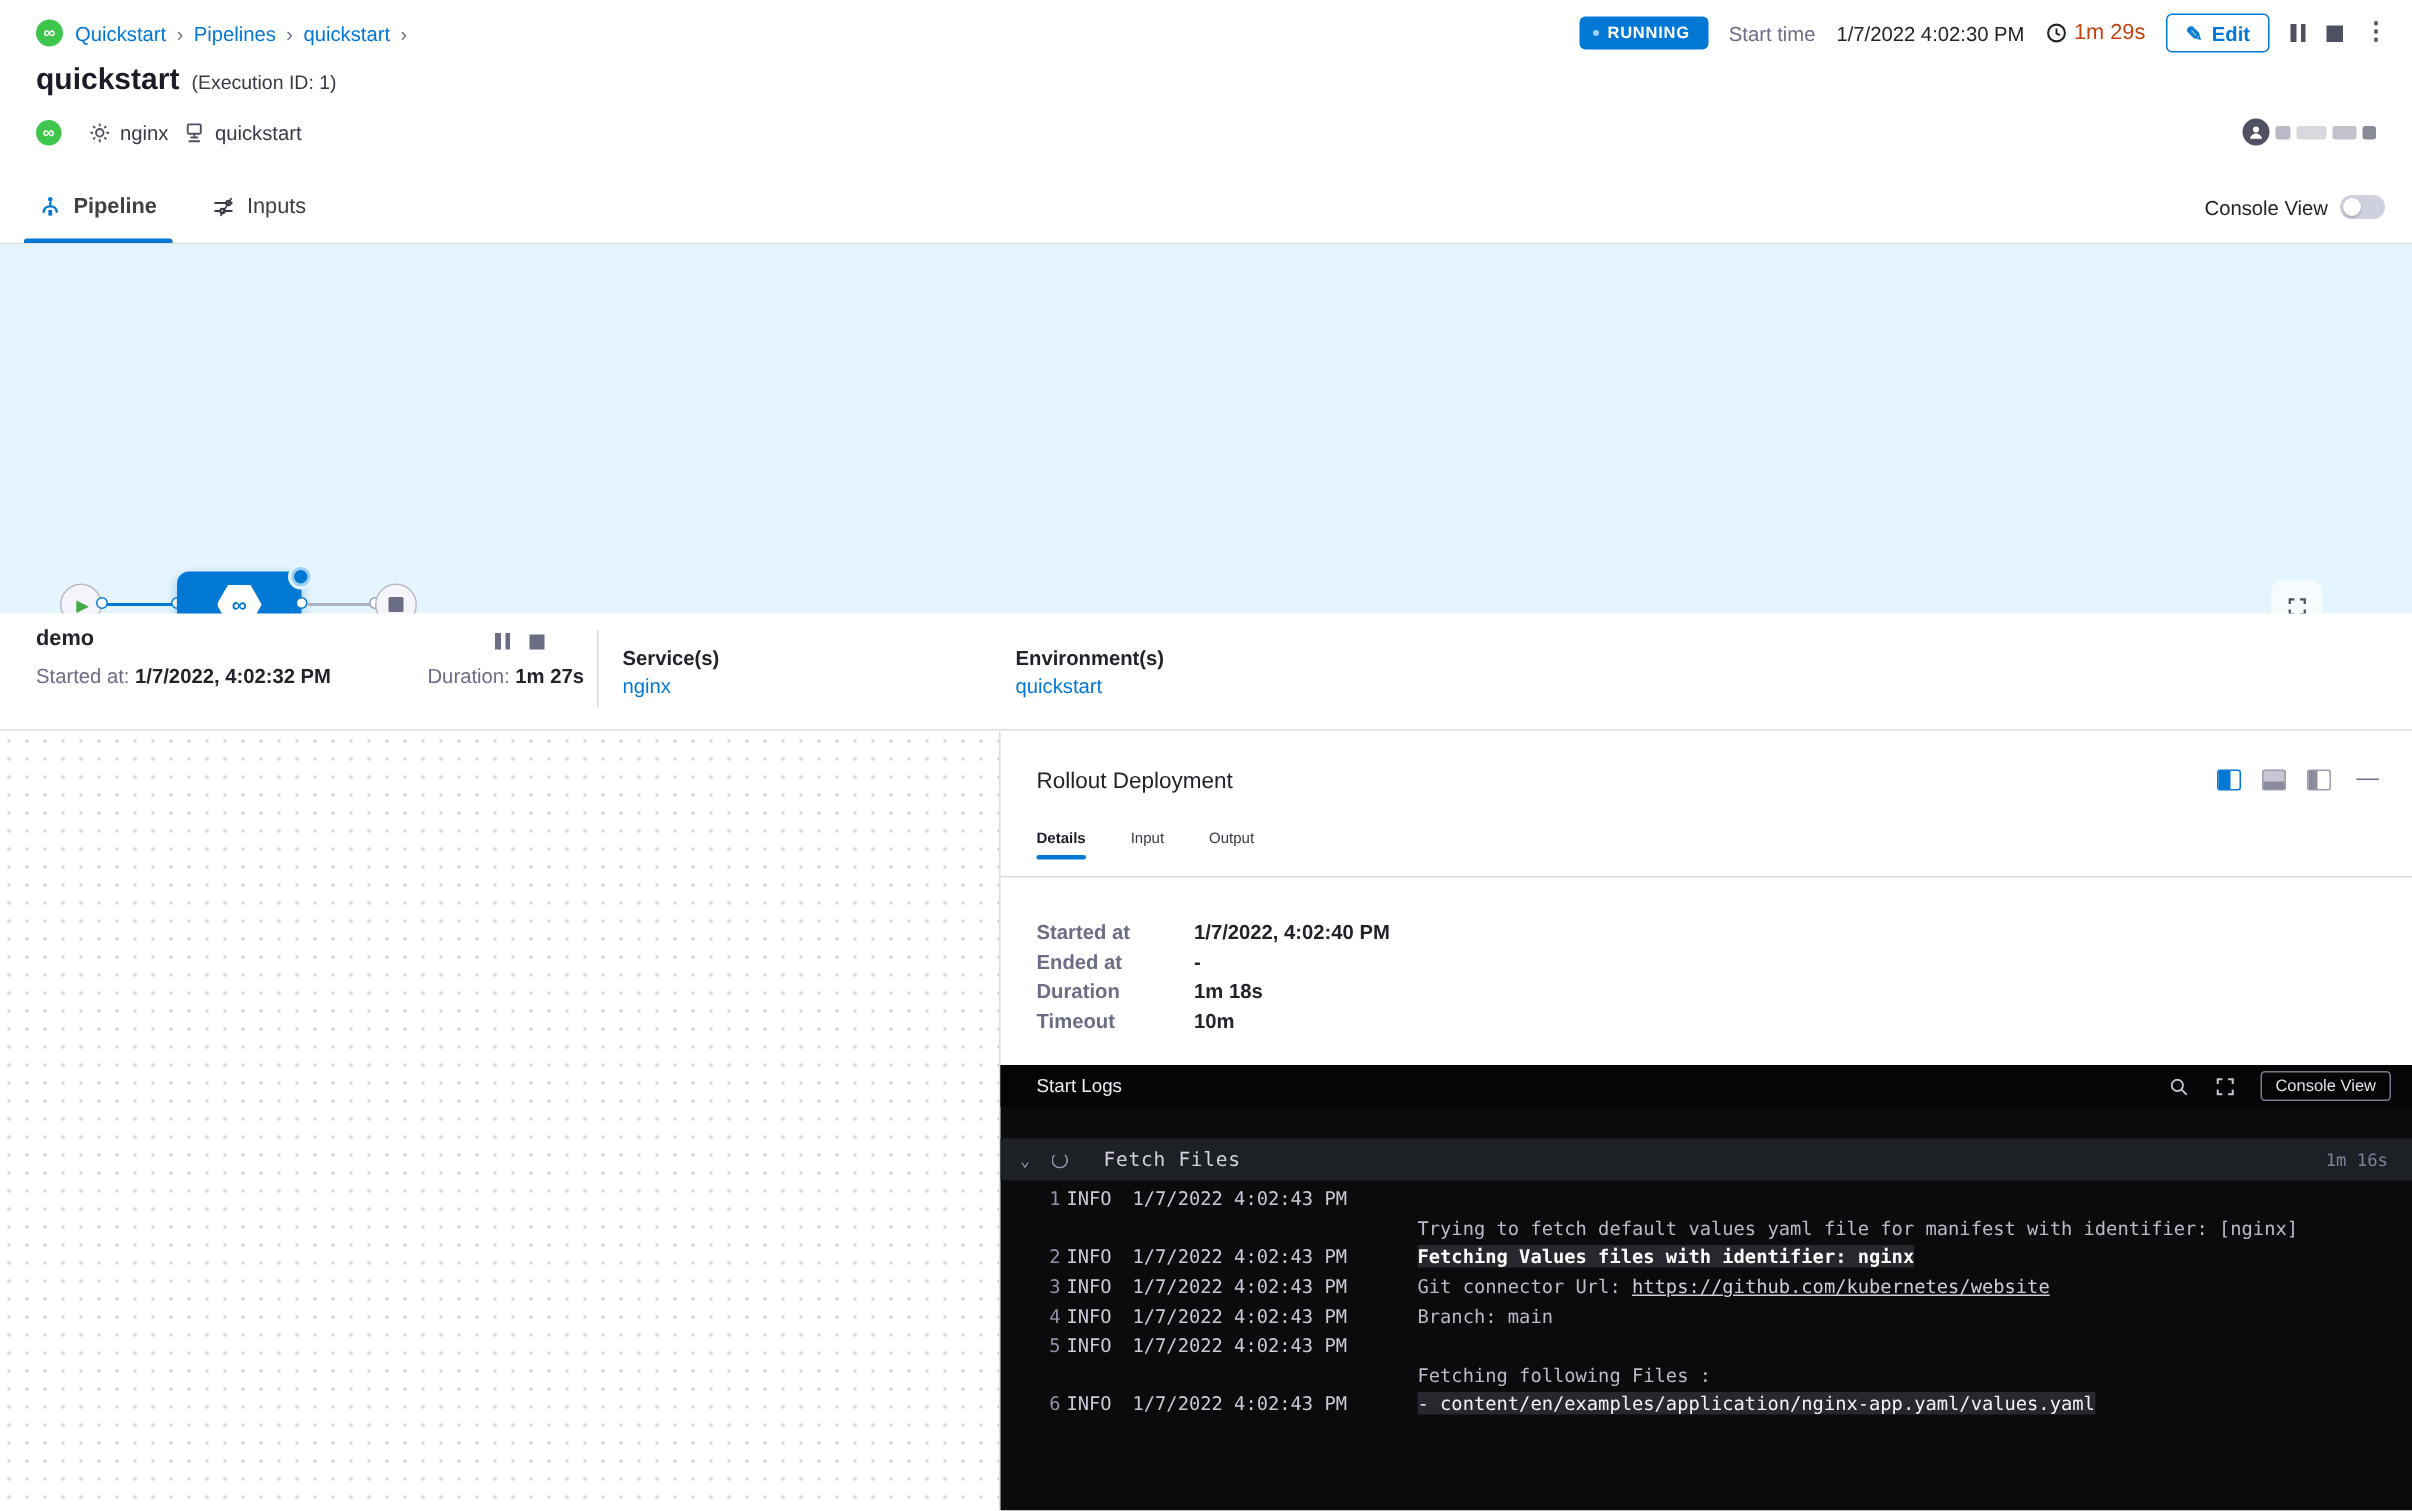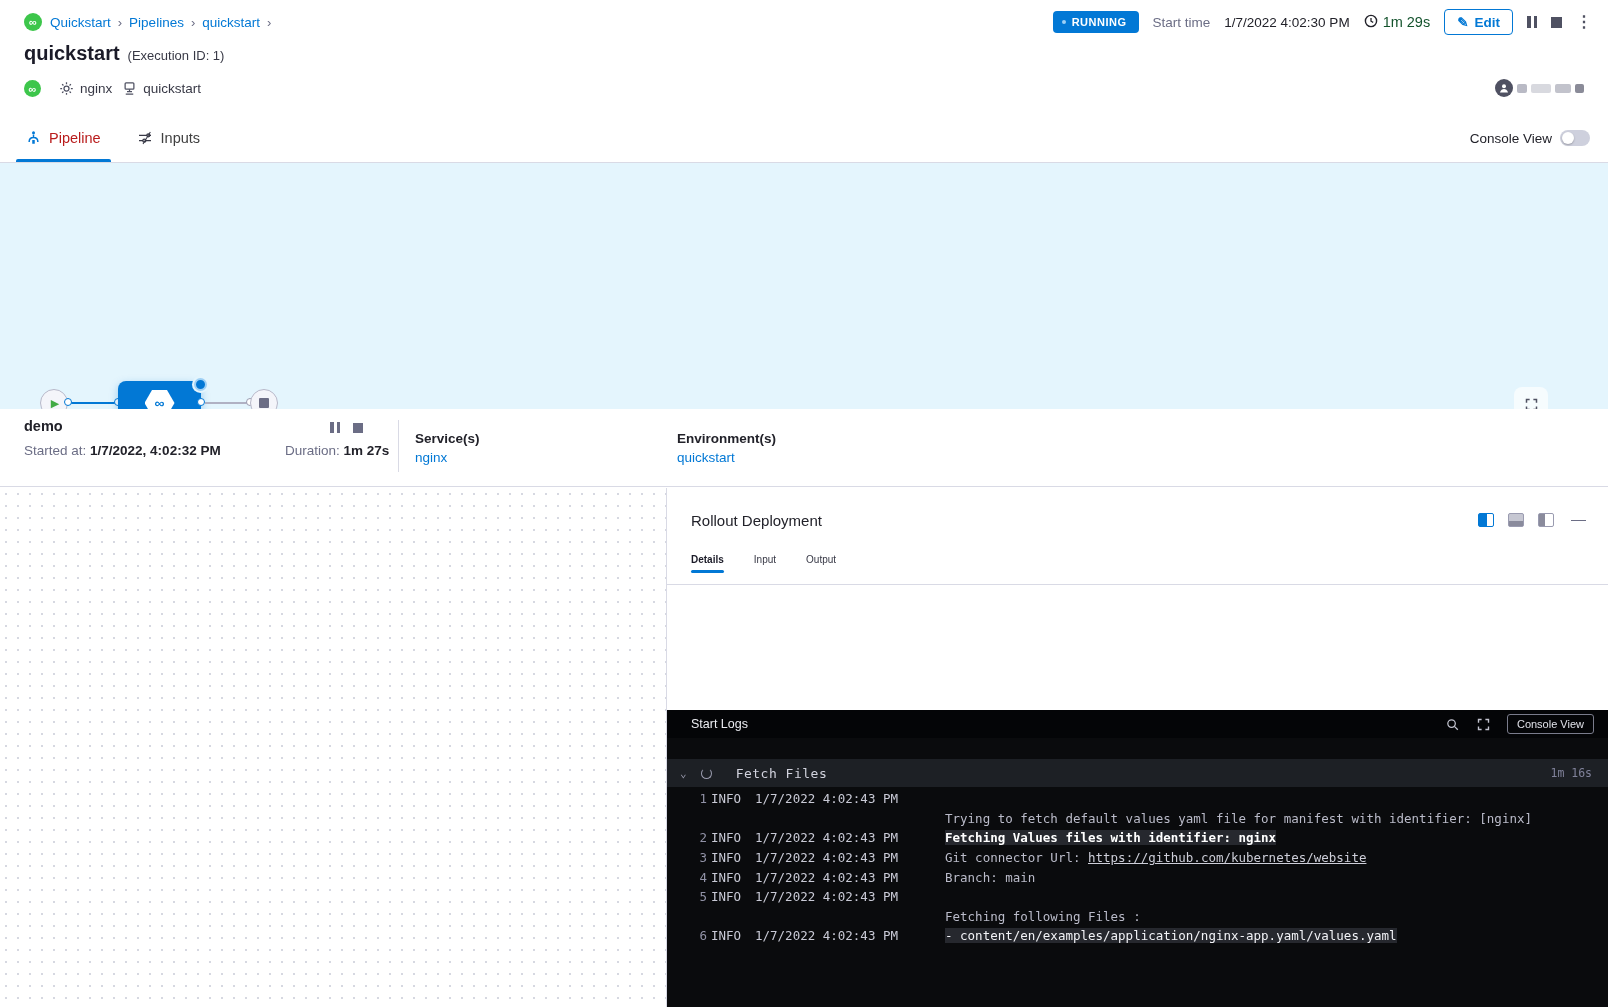--- a/index.html
+++ b/index.html
@@ -16,21 +16,21 @@
   .crumb { color:#0278d5; font-size:13.5px; cursor:pointer; }
   .crumb-sep { color:#6b6d85; font-size:13px; margin:0 7px; }
   .status-row { position:absolute; top:8px; right:16px; height:28px; display:flex;
     align-items:center; gap:14px; }
   .badge-running { background:#0278d5; color:#fff; font-size:11px; font-weight:bold;
     letter-spacing:.5px; border-radius:4px; padding:5px 12px 5px 9px; display:flex;
     align-items:center; gap:6px; }
   .badge-dot { width:4px; height:4px; border-radius:2px; background:#9ed0f5; }
   .start-time-label { color:#6b6d85; font-size:13.5px; }
   .start-time-value { color:#22222a; font-size:13.5px; }
-  .elapsed { display:flex; gap:5px; font-size:14.5px; color:#14532d; }
+  .elapsed { display:flex; align-items:center; gap:5px; font-size:14.5px; color:#c2410c; }
   .btn-edit { display:flex; align-items:center; gap:6px; border:1.5px solid #0278d5;
     color:#0278d5; border-radius:4px; padding:4px 12px; font-size:13.5px; font-weight:bold;
     background:#fff; cursor:pointer; }
   .icon-pause { display:flex; gap:3px; cursor:pointer; }
   .icon-pause i { width:3.5px; height:12px; background:#4f5162; display:block; }
   .icon-stop { width:11px; height:11px; background:#4f5162; cursor:pointer; }
   .icon-kebab { color:#4f5162; font-size:16px; font-weight:bold; cursor:pointer; line-height:1; }
 
   .title-row { position:absolute; top:42px; left:24px; display:flex; align-items:baseline; gap:8px; }
   .exec-title { font-size:20px; font-weight:bold; color:#1b1b28; }
@@ -41,21 +41,21 @@
   .avatar-row { position:absolute; top:79px; right:24px; display:flex; align-items:center; gap:4px; }
   .avatar { width:18px; height:18px; border-radius:50%; background:#4f5162; display:flex;
     align-items:center; justify-content:center; }
   .blur-block { height:9px; border-radius:2px; }
 
   
   .tabbar { position:absolute; top:113px; left:0; width:1608px; height:50px;
     border-bottom:1px solid #d9dae5; background:#fff; display:flex; align-items:stretch; }
   .tab { display:flex; align-items:center; gap:8px; font-size:14.5px; padding:0 10px;
     margin-left:16px; cursor:pointer; color:#404040; position:relative; }
-  .tab.active { color:#b91c1c; font-weight:normal; }
+  .tab.active { color:#404040; font-weight:bold; }
   .tab.active::after { content:""; position:absolute; left:0; right:0; bottom:0;
     height:3px; background:#0278d5; border-radius:2px 2px 0 0; }
   .consoleview { position:absolute; right:18px; top:0; height:50px; display:flex;
     align-items:center; gap:8px; font-size:13.5px; color:#22222a; }
   .toggle { width:30px; height:16px; border-radius:8px; background:#ced0dd; position:relative; cursor:pointer; }
   .toggle i { position:absolute; left:2px; top:2px; width:12px; height:12px; border-radius:50%;
     background:#fff; box-shadow:0 1px 2px rgba(0,0,0,.25); }
 
   
   .stage-canvas { position:absolute; top:163px; left:0; width:1608px; height:246px; background:#e4f5fd; }
@@ -370,20 +370,38 @@
     </div>
     <span class="panel-min" style="position:absolute;right:22px;top:22px;">—</span>
 
     <div class="panel-tabs">
       <span class="ptab active">Details</span>
       <span class="ptab">Input</span>
       <span class="ptab">Output</span>
     </div>
     <div class="panel-tabline"></div>
 
+    <div class="details-table">
+        <div class="det-row">
+          <span class="det-label">Started at</span>
+          <span class="det-value">1/7/2022, 4:02:40 PM</span>
+        </div>
+        <div class="det-row">
+          <span class="det-label">Ended at</span>
+          <span class="det-value">-</span>
+        </div>
+        <div class="det-row">
+          <span class="det-label">Duration</span>
+          <span class="det-value">1m 18s</span>
+        </div>
+        <div class="det-row">
+          <span class="det-label">Timeout</span>
+          <span class="det-value">10m</span>
+        </div>
+      </div>
 
     <div class="steplogs">
       <div class="sl-header">
         <span class="sl-title">Start Logs</span>
         <span class="sl-actions">
           <svg width="15" height="15" viewBox="0 0 24 24">
               <circle cx="10.5" cy="10.5" r="6" fill="none" stroke="#c2c3cf" stroke-width="2"></circle>
               <path d="M15 15l5.5 5.5" stroke="#c2c3cf" stroke-width="2"></path>
             </svg>
           <svg width="15" height="15" viewBox="0 0 24 24">

